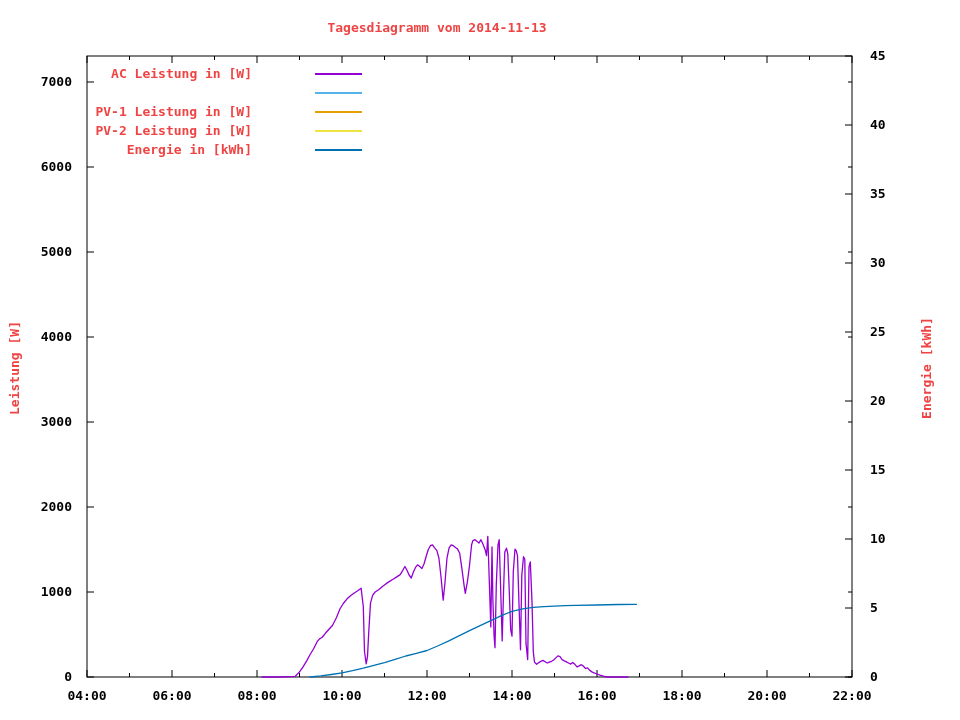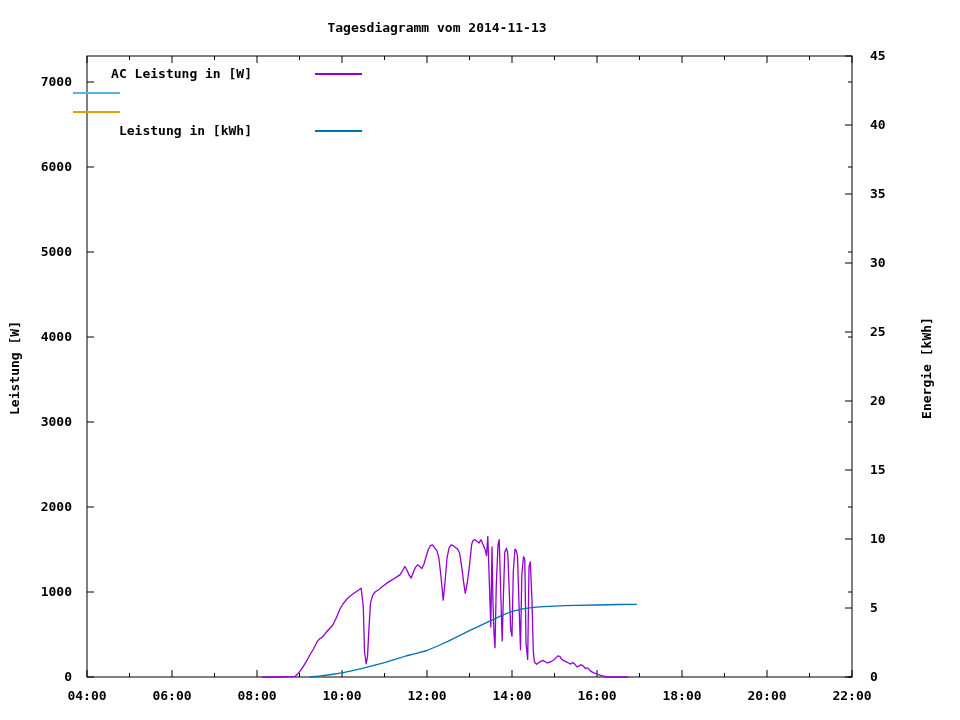--- a/index.html
+++ b/index.html
@@ -1,33 +1,33 @@
 <!DOCTYPE html>
 <html><head>
 <meta charset="utf-8">
 <style>
   html,body{margin:0;padding:0;background:#fff;}
   .canvas{
     position:relative;width:960px;height:720px;background:#ffffff;overflow:hidden;
     font-family:"DejaVu Sans Mono","Liberation Mono",monospace;
-    font-weight:bold;color:#000000;
+    font-weight:bold;color:#ef4444;
   }
   .title{
     position:absolute;left:0;top:20px;width:874px;text-align:center;
     font-size:13px;white-space:nowrap;
   }
   .ylabel{
     position:absolute;white-space:nowrap;font-size:13px;
     transform:translate(-50%,-50%) rotate(-90deg);
   }
   .yl-left{left:14px;top:368px;}
   .yl-right{left:926px;top:368px;}
   svg{position:absolute;left:0;top:0;}
   .legend{position:absolute;left:10px;top:64px;}
-  .legend-row{display:flex;align-items:center;height:19px;}
+  .legend-row{display:flex;align-items:center;height:19px;justify-content:flex-end;}
   .legend-label{
     display:inline-block;width:242px;text-align:right;font-size:13px;white-space:nowrap;
   }
   .legend-swatch{display:inline-block;width:47px;height:2px;margin-left:63px;}
 </style>
 </head>
 <body>
 
 <div class="canvas">
   <div class="title">Tagesdiagramm vom 2014-11-13</div>
@@ -134,20 +134,25 @@
 
   <div class="legend">
     <div class="legend-row">
       <span class="legend-label">AC Leistung in [W]</span>
       <span class="legend-swatch" style="background: rgb(148, 0, 211);"></span>
     </div>
     <div class="legend-row">
       <span class="legend-swatch" style="background: rgb(86, 180, 233);"></span>
     </div>
     <div class="legend-row">
+      <span class="legend-label">PV-1 Leistung in [W]</span>
       <span class="legend-swatch" style="background: rgb(230, 159, 0);"></span>
     </div>
     <div class="legend-row">
-      <span class="legend-label">Leistung in [kWh]</span>
+      <span class="legend-label">PV-2 Leistung in [W]</span>
+      <span class="legend-swatch" style="background: rgb(240, 228, 66);"></span>
+    </div>
+    <div class="legend-row">
+      <span class="legend-label">Energie in [kWh]</span>
       <span class="legend-swatch" style="background: rgb(0, 114, 178);"></span>
     </div>
   </div>
 </div>
 
 </body></html>

